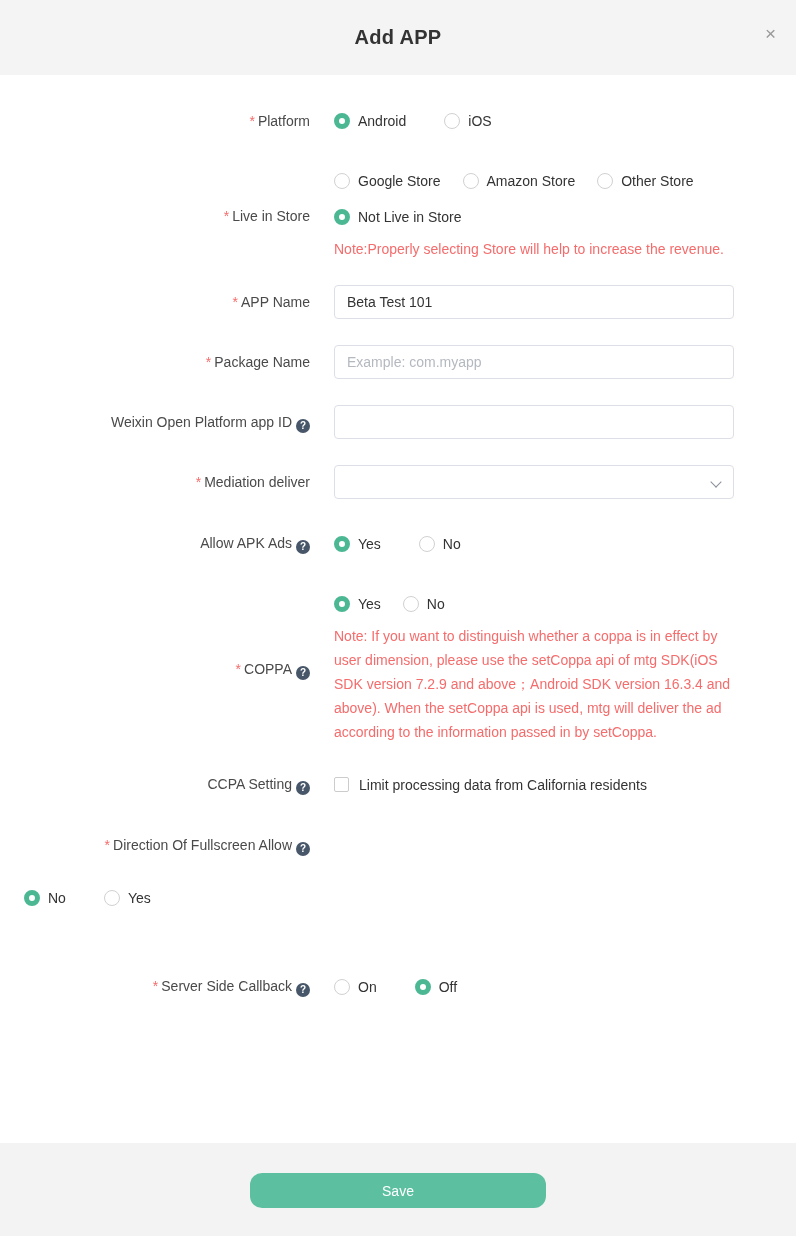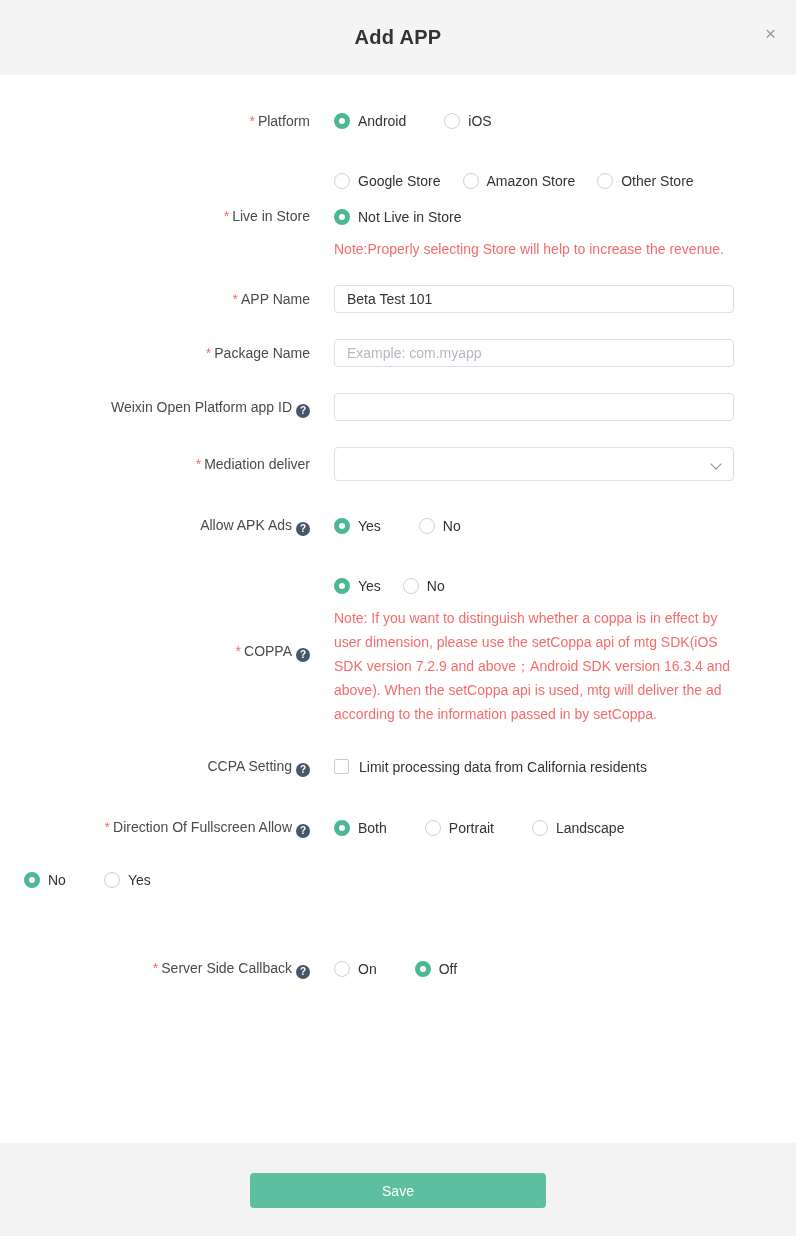--- a/index.html
+++ b/index.html
@@ -26,21 +26,21 @@
   .radio:last-child{margin-right:0;}
   .rc{width:16px;height:16px;border-radius:50%;box-sizing:border-box;border:1px solid #d1d1d1;background:#fff;margin-right:8px;flex:0 0 16px;}
   .rc.sel{border:5px solid #4cb893;}
   .rl{font-size:14px;color:#333;line-height:20px;white-space:nowrap;}
   .rline{height:20px;display:flex;align-items:center;}
 
   
   .cb{width:15px;height:15px;box-sizing:border-box;border:1px solid #ccc;border-radius:2px;background:#fff;margin-right:10px;flex:0 0 15px;cursor:pointer;}
 
   
-  .inp{width:400px;height:28px;box-sizing:border-box;border:1px solid #dcdfe6;border-radius:4px;
+  .inp{width:400px;height:34px;box-sizing:border-box;border:1px solid #dcdfe6;border-radius:4px;
        padding:0 12px;font-size:14px;color:#333;outline:none;background:#fff;font-family:"Liberation Sans","DejaVu Sans",sans-serif;}
   .inp::placeholder{color:#b4b8bf;}
   .selbox{width:400px;height:34px;box-sizing:border-box;border:1px solid #dcdfe6;border-radius:4px;background:#fff;
           position:relative;cursor:pointer;}
   .chev{position:absolute;right:13px;top:12px;width:8px;height:8px;border-right:1.5px solid #8a8f99;border-bottom:1.5px solid #8a8f99;
         transform:rotate(45deg);box-sizing:border-box;}
 
   .note{color:#f56c6c;font-size:14px;line-height:24px;margin-top:10px;}
 
   
@@ -52,21 +52,21 @@
   .m-mediation{margin-bottom:34px;}
   .m-apkads{margin-bottom:40px;}
   .m-coppa{margin-bottom:30px;}
   .m-ccpa{margin-bottom:40px;}
   .m-direction{margin-bottom:32px;}
   .m-download{margin-bottom:68px;}
   .store-line2{margin-top:16px;}
 
   
   .ft{height:93px;flex:0 0 93px;background:#f3f3f3;display:flex;justify-content:center;align-items:flex-start;}
-  .save{margin-top:30px;width:296px;height:35px;background:#5cc0a0;border:none;border-radius:4px;color:#fff;
+  .save{margin-top:30px;width:296px;height:35px;background:#5cc0a0;border:none;border-radius:12px;color:#fff;
         font-size:14px;cursor:pointer;font-family:"Liberation Sans","DejaVu Sans",sans-serif;}
 </style>
 </head>
 <body>
 
 <div class="dialog">
 
   <div class="hd">
     <h1>Add APP</h1>
     <span class="close">×</span>
@@ -181,34 +181,20 @@
       <div class="ctl rline" style="width:460px;">
         <label class="radio">
           <span class="cb"></span>
           <span class="rl">Limit processing data from California residents</span>
         </label>
       </div>
     </div>
 
     <div class="row center m-direction">
       <div class="lbl"><span class="req">*</span><span>Direction Of Fullscreen Allow</span><span class="help">?</span></div>
-      <div class="ctl rline">
-        <label class="radio">
-          <span class="rc sel"></span>
-          <span class="rl">Both</span>
-        </label>
-        <label class="radio">
-          <span class="rc"></span>
-          <span class="rl">Portrait</span>
-        </label>
-        <label class="radio">
-          <span class="rc"></span>
-          <span class="rl">Landscape</span>
-        </label>
-      </div>
     </div>
 
     <div class="row m-download">
       <div class="ctl rline">
         <label class="radio">
           <span class="rc sel"></span>
           <span class="rl">No</span>
         </label>
         <label class="radio">
           <span class="rc"></span>

